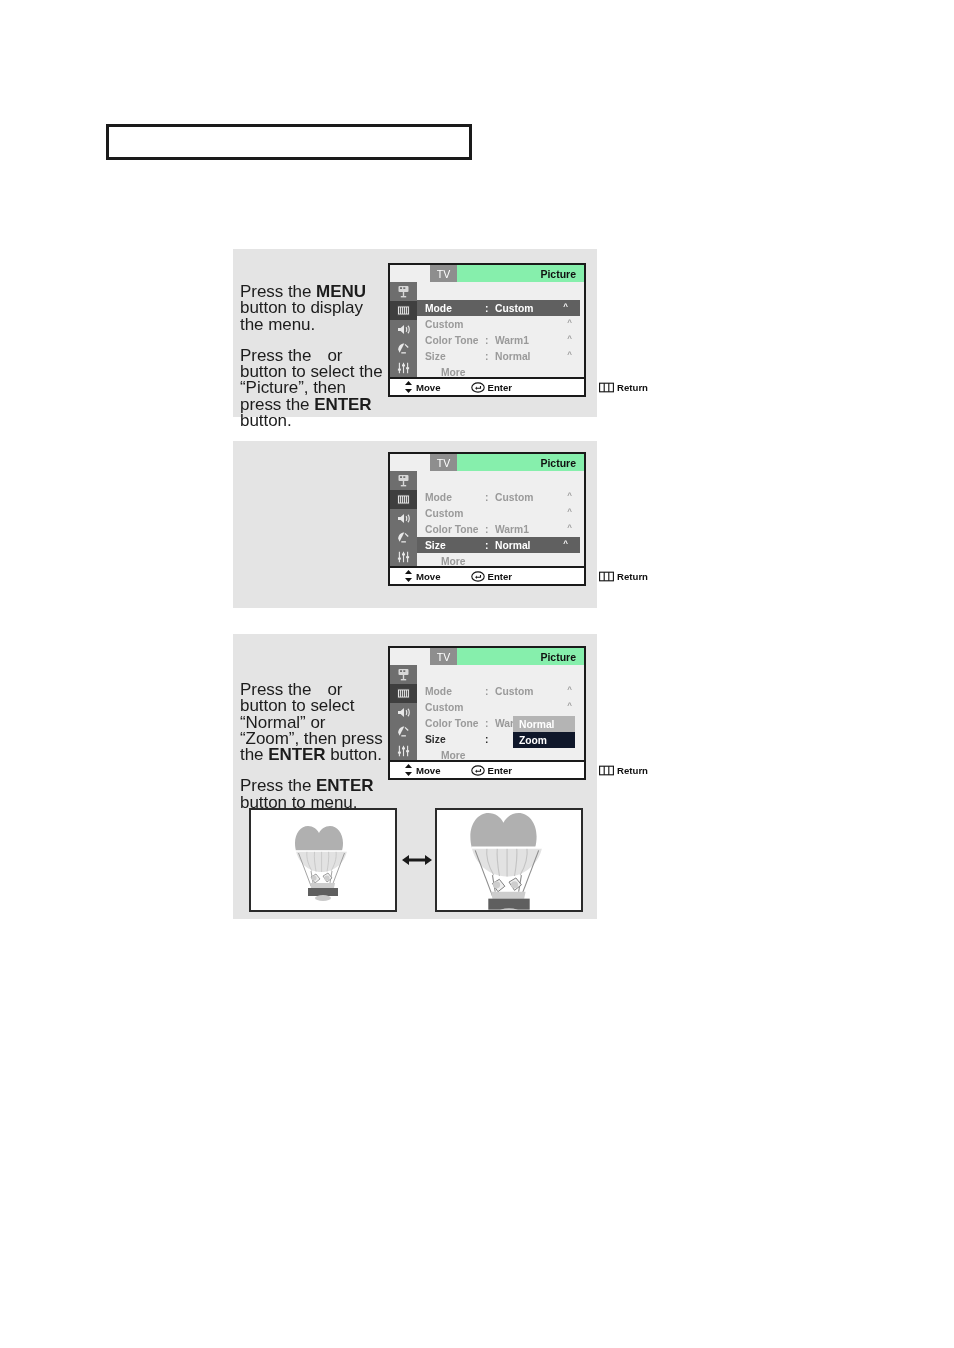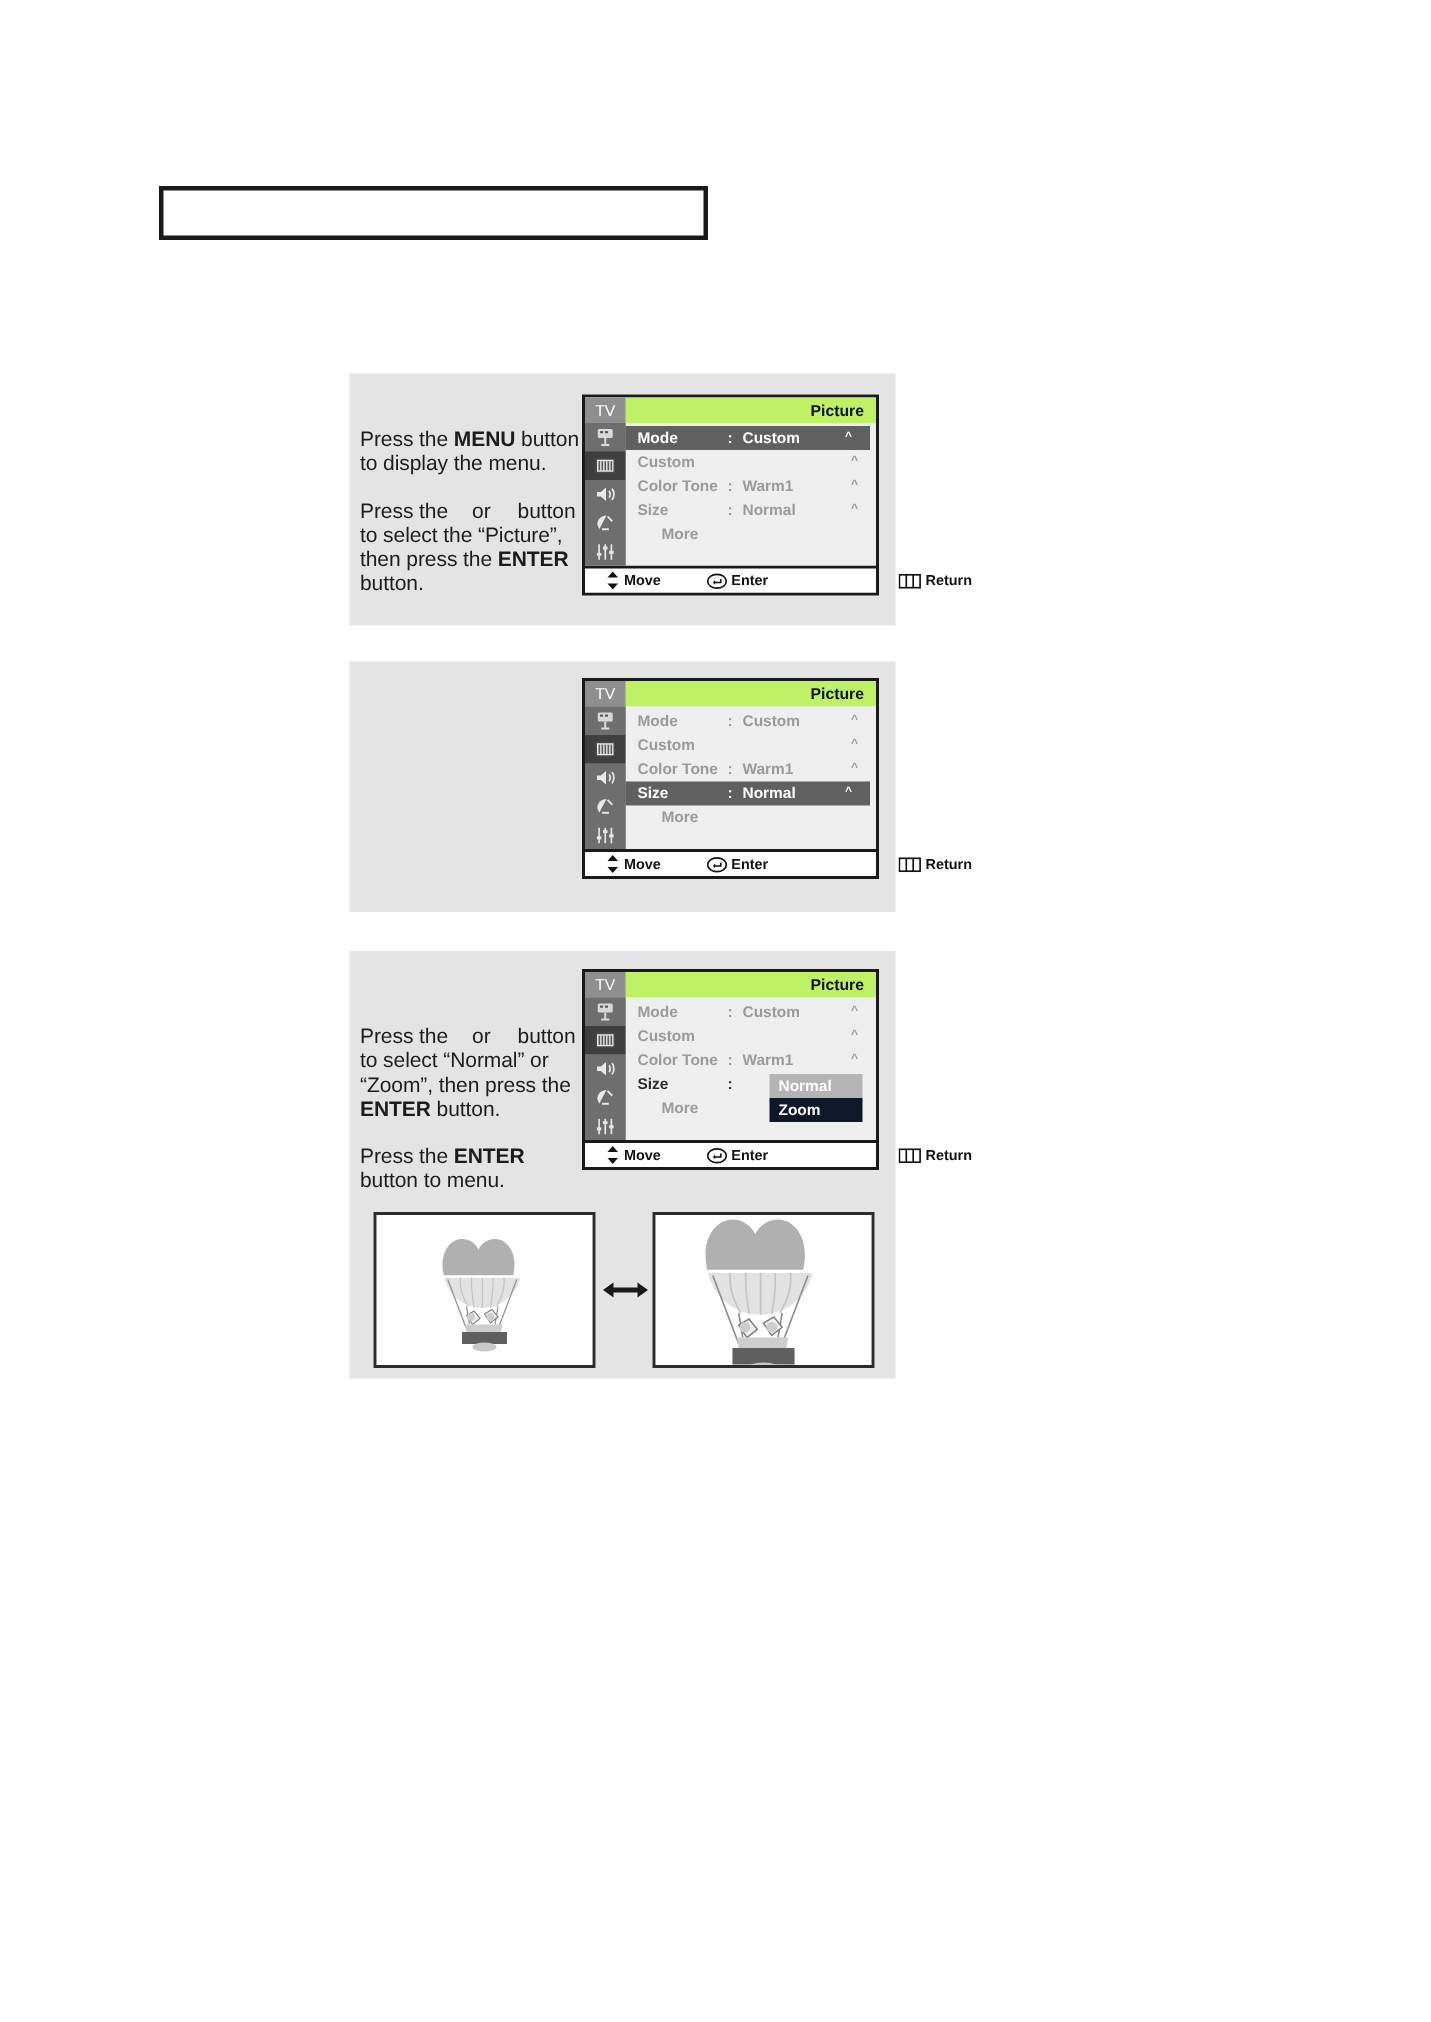--- a/index.html
+++ b/index.html
@@ -25,21 +25,21 @@
     background: #e4e4e4;
   }
   #panel-1 { left: 233px; top: 249px;  width: 364px; height: 168px; }
   #panel-2 { left: 233px; top: 441px;  width: 364px; height: 167px; }
   #panel-3 { left: 233px; top: 634px;  width: 364px; height: 285px; }
 
   .instructions {
     position: absolute;
     left: 7px;
     width: 148px;
-    font-size: 14px;
+    font-size: 17px;
     line-height: 16.3px;
     color: #1c1c1c;
     letter-spacing: -0.05px;
   }
   #instr-1 { top: 35px; }
   #instr-2 { top: 32px; }
   #instr-3 { top: 48px; }
   .instructions p { margin: 0; }
   .instructions p + p { margin-top: 15px; }
   .instructions b { font-weight: bold; }
@@ -53,23 +53,24 @@
     border: 2px solid #1a1a1a;
     width: 198px;
   }
   #osd-1 { left: 155px; top: 14px;  height: 134px; }
   #osd-2 { left: 155px; top: 11px;  height: 134px; }
   #osd-3 { left: 155px; top: 12px;  height: 134px; }
 
   .osd-top {
     position: relative;
     height: 17px;
-    background: #bef264;
+    background: #86efac;
     display: flex;
     align-items: center;
+    margin-left: 40px;
   }
   .osd-tv {
     width: 27px; height: 17px;
     background: #8e8e8e;
     color: #ffffff;
     font-size: 10.5px;
     display: flex; align-items: center; justify-content: center;
     font-weight: normal;
   }
   .osd-title {
@@ -98,21 +99,21 @@
     flex: 1;
     display: flex; align-items: center; justify-content: center;
     background: #6e6e6e;
   }
   .rail-icon.active { background: #3f3f3f; }
   .rail-icon svg { display: block; }
 
   .menu-list {
     flex: 1;
     position: relative;
-    padding-top: 2px;
+    padding-top: 18px;
   }
   .menu-row {
     position: relative;
     height: 16px;
     display: flex;
     align-items: center;
     font-size: 10.3px;
     color: #9a9a9a;
     font-weight: bold;
   }

